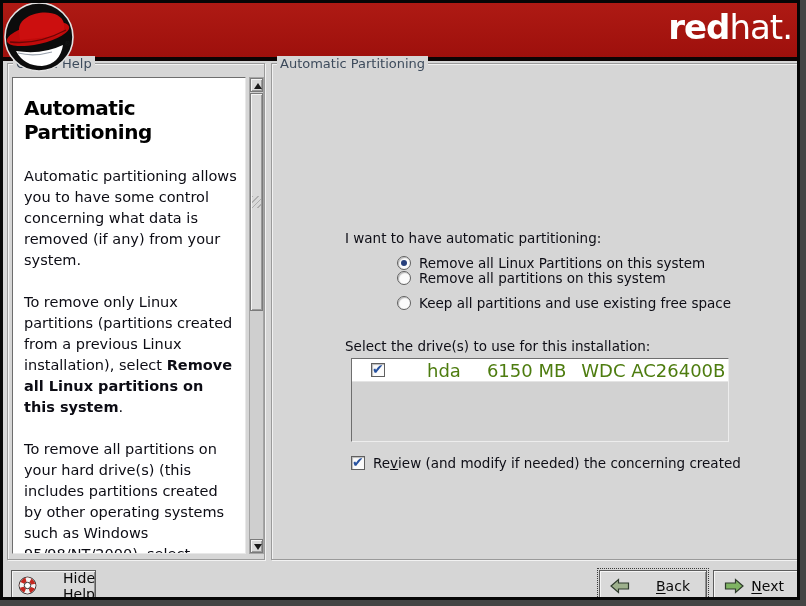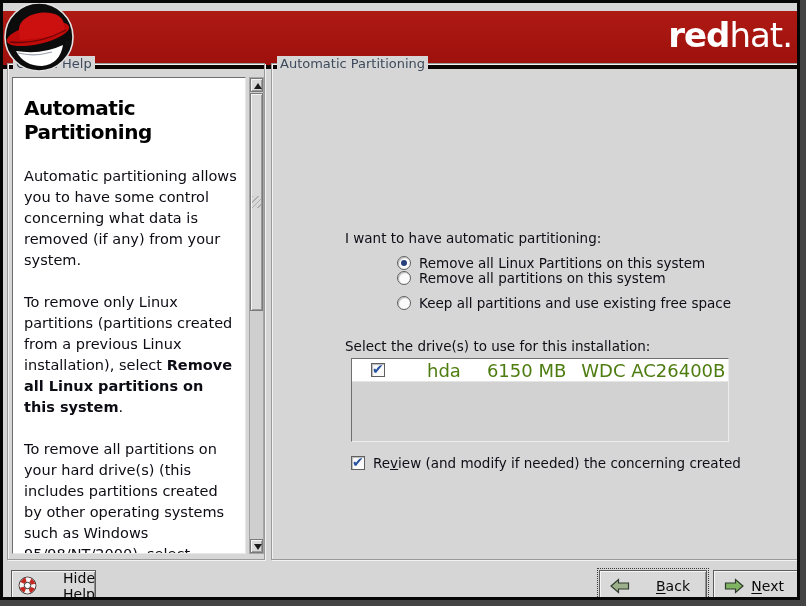--- a/index.html
+++ b/index.html
@@ -3,21 +3,21 @@
 <meta charset="utf-8">
 <style>
   * { margin:0; padding:0; box-sizing:border-box; }
   html,body { background:#444; }
   body { font-family:"DejaVu Sans","Liberation Sans",sans-serif; }
 
   .screen { position:relative; width:800px; height:600px; border:3px solid #060606;
             background:#d6d6d6; overflow:hidden; }
 
   
-  .banner { position:absolute; left:0; top:8px; width:800px; height:58px;
+  .banner { position:absolute; left:0; top:0; width:800px; height:58px;
             background:linear-gradient(#ae1a14,#9e100c); border-bottom:4px solid #0c0404; }
   .wordmark { position:absolute; right:11px; top:5px; color:#fff; font-size:34px;
               letter-spacing:-1px; line-height:38px; }
   .wordmark b { font-weight:700; }
   .wordmark span { font-weight:400; }
   .logo { position:absolute; left:1px; top:-2px; width:74px; height:74px; z-index:6; }
 
   
   .frame { position:absolute; border:1px solid #9a9a9a;
            box-shadow:inset 1px 1px 0 #f2f2f2, 1px 1px 0 #f2f2f2; }

